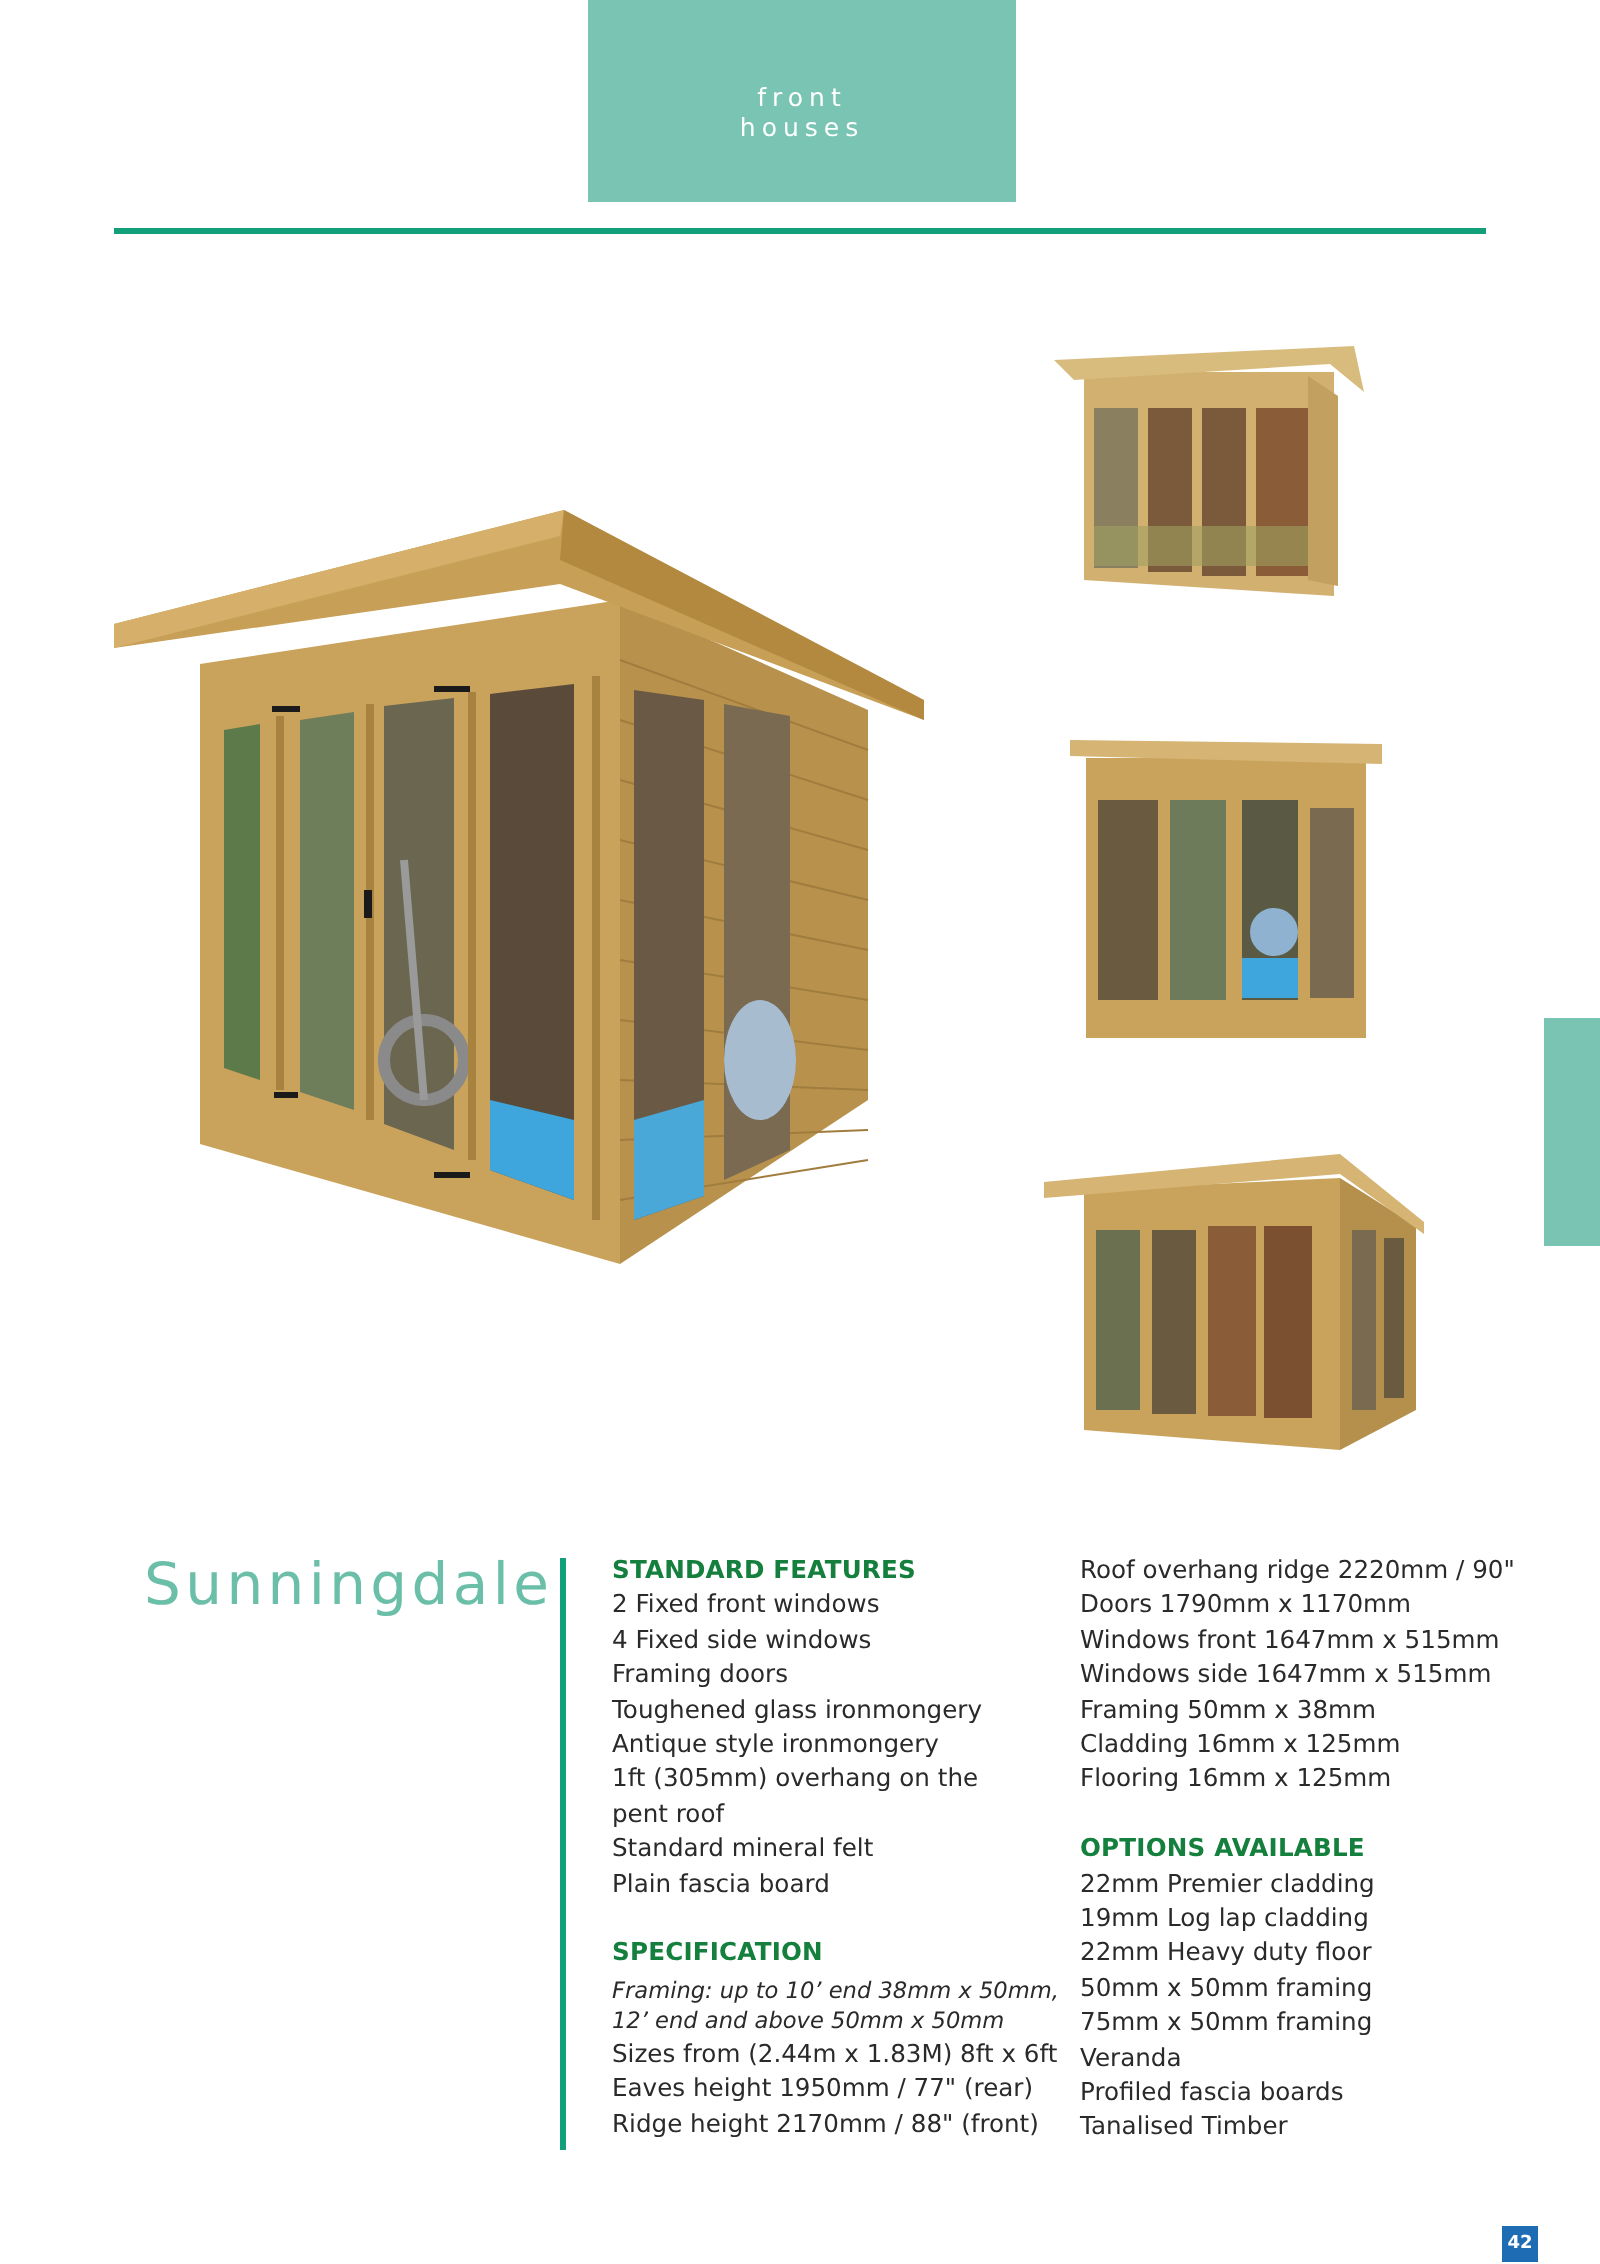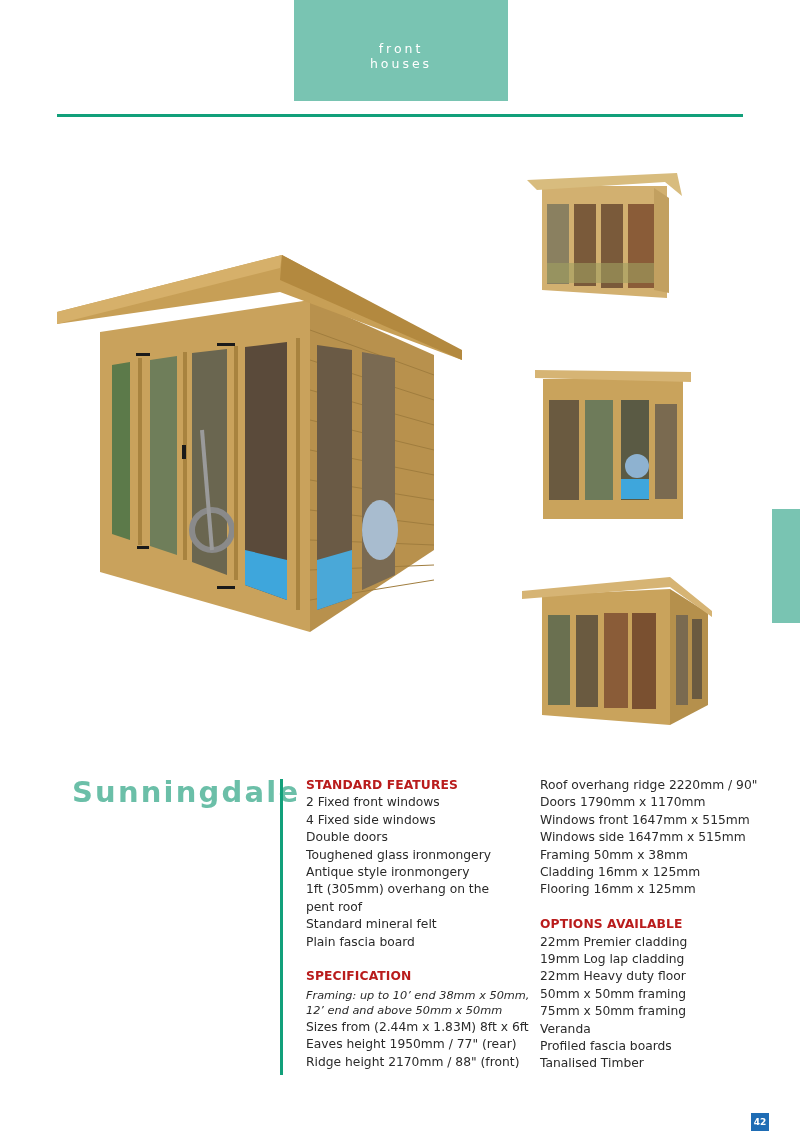--- a/index.html
+++ b/index.html
@@ -3,24 +3,24 @@
 <meta charset="utf-8">
 <style>
   html, body { margin: 0; padding: 0; }
   body { width: 800px; height: 1132px; background: #ffffff; position: relative; overflow: hidden; font-family: "DejaVu Sans", "Liberation Sans", sans-serif; }
   .header-tab { position: absolute; left: 294px; top: 0; width: 214px; height: 101px; background: #79c4b2; color: #ffffff; text-align: center; }
   .header-tab .t1 { position: absolute; top: 41px; left: 0; right: 0; font-size: 12.5px; letter-spacing: 3px; line-height: 15px; }
   .header-tab .t2 { position: absolute; top: 56px; left: 0; right: 0; font-size: 12.5px; letter-spacing: 3px; line-height: 15px; }
   .header-rule { position: absolute; left: 57px; top: 114px; width: 686px; height: 3px; background: #12a07a; }
   .side-tab { position: absolute; left: 772px; top: 509px; width: 28px; height: 114px; background: #79c4b2; }
   .photo { position: absolute; }
-  .title { position: absolute; left: 72px; top: 775px; font-size: 29px; letter-spacing: 2.2px; color: #6bbfa8; font-family: "DejaVu Sans", sans-serif; font-weight: bold; }
+  .title { position: absolute; left: 72px; top: 775px; font-size: 29px; letter-spacing: 2.2px; color: #6bbfa8; font-family: "DejaVu Sans", sans-serif; font-weight: normal; }
   .vrule { position: absolute; left: 280px; top: 779px; width: 3px; height: 296px; background: #12a07a; }
   .col { position: absolute; font-size: 12.3px; line-height: 17.4px; color: #2a2a2a; }
-  .col .h { color: #b91c1c; font-weight: bold; font-size: 12.3px; letter-spacing: 0.1px; }
+  .col .h { color: #15803d; font-weight: bold; font-size: 12.3px; letter-spacing: 0.1px; }
   .col .small { font-size: 11.3px; line-height: 15.5px; font-style: italic; }
   .gap { height: 17.4px; }
   .page-num { position: absolute; left: 751px; top: 1082px; width: 18px; height: 18px; background: #1e6cb4; color: #fff; font-size: 9px; font-weight: bold; text-align: center; line-height: 18px; margin-top: 31px; }
 </style>
 </head>
 <body>
 
 <div class="header-tab">
   <div class="t1">front</div>
   <div class="t2">houses</div>
@@ -113,21 +113,21 @@
   <polygon points="2,16 150,2 192,36 192,42 150,12 2,24" fill="#d6b474"></polygon>
 </svg>
 
 <div class="title">Sunningdale</div>
 <div class="vrule"></div>
 
 <div class="col" style="left:306px;top:777px;width:225px">
   <div class="h">STANDARD FEATURES</div>
   <div>2 Fixed front windows</div>
   <div>4 Fixed side windows</div>
-  <div>Double doors</div>
+  <div>Framing doors</div>
   <div>Toughened glass ironmongery</div>
   <div>Antique style ironmongery</div>
   <div>1ft (305mm) overhang on the</div>
   <div>pent roof</div>
   <div>Standard mineral felt</div>
   <div>Plain fascia board</div>
   <div class="gap"></div>
   <div class="h">SPECIFICATION</div>
   <div class="small" style="margin-top:2px">Framing: up to 10’ end 38mm x 50mm,</div>
   <div class="small">12’ end and above 50mm x 50mm</div>

